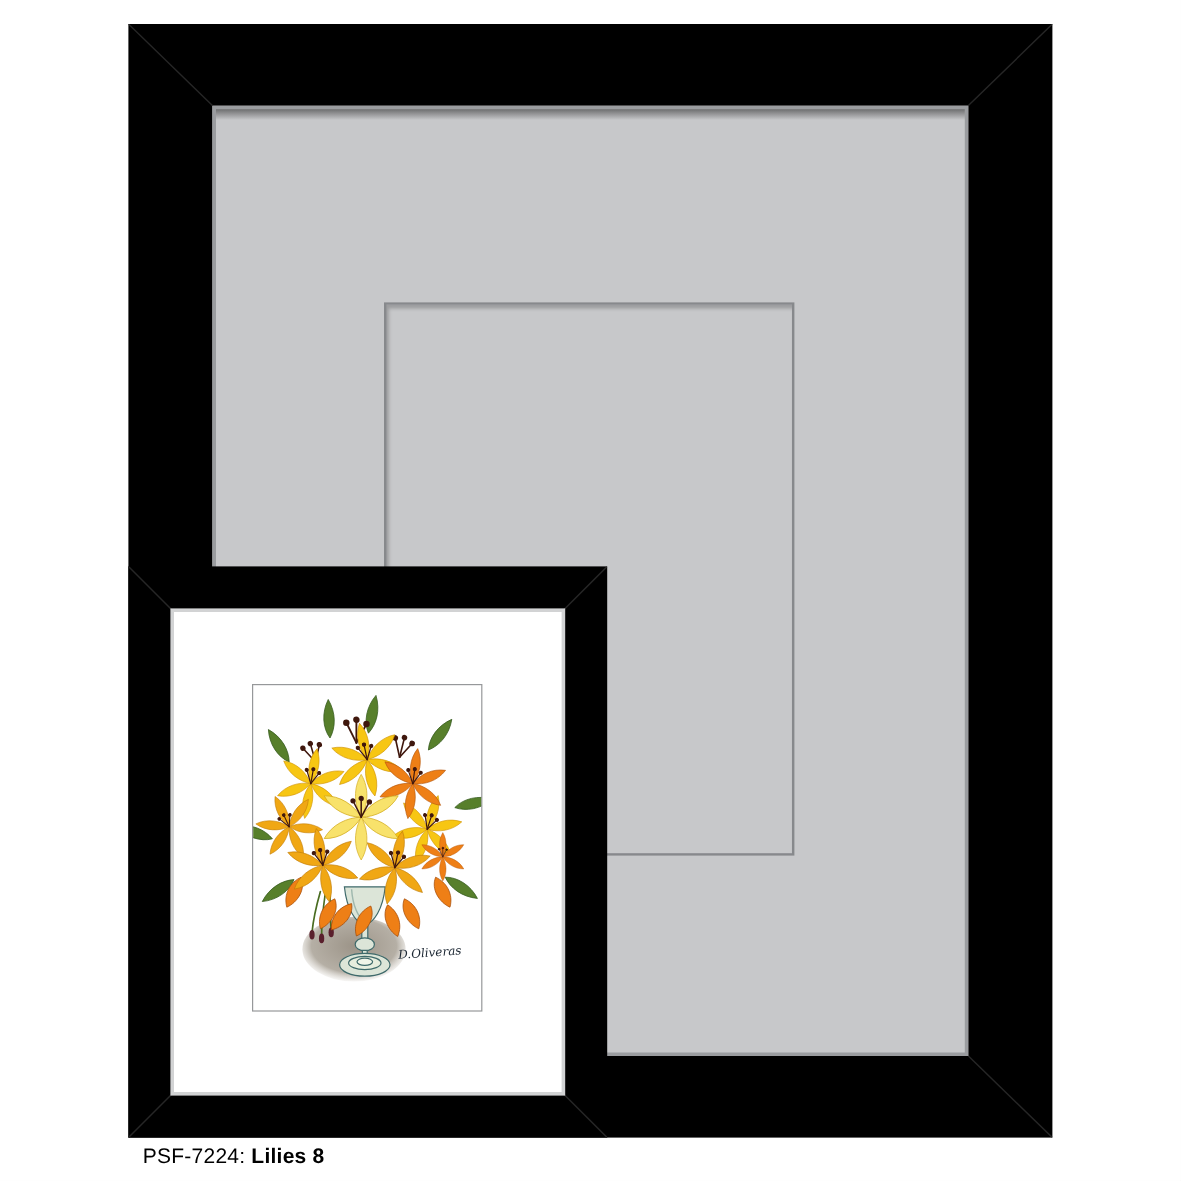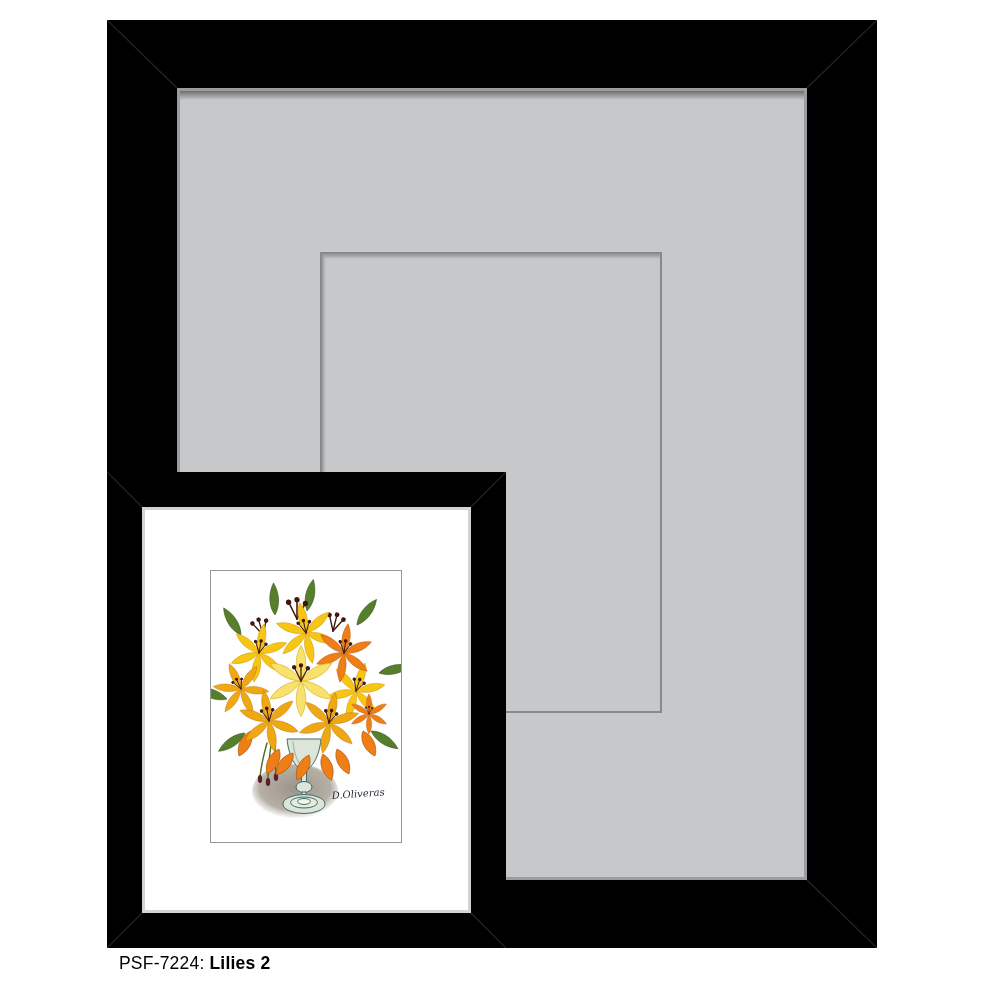--- a/index.html
+++ b/index.html
@@ -203,16 +203,16 @@
             </g>
 
             <text class="sig" x="121" y="228" transform="rotate(-4 121 228)">D.Oliveras</text>
           </svg>
         </div>
       </div>
     </div>
   </div>
 
   <div class="caption">
-    <span class="c">PSF-7224:</span><span class="t">Lilies 2</span>
+    <span class="c">PSF-7224:</span><span class="t">Lilies 8</span>
   </div>
 
 </div>
 
 </body></html>

